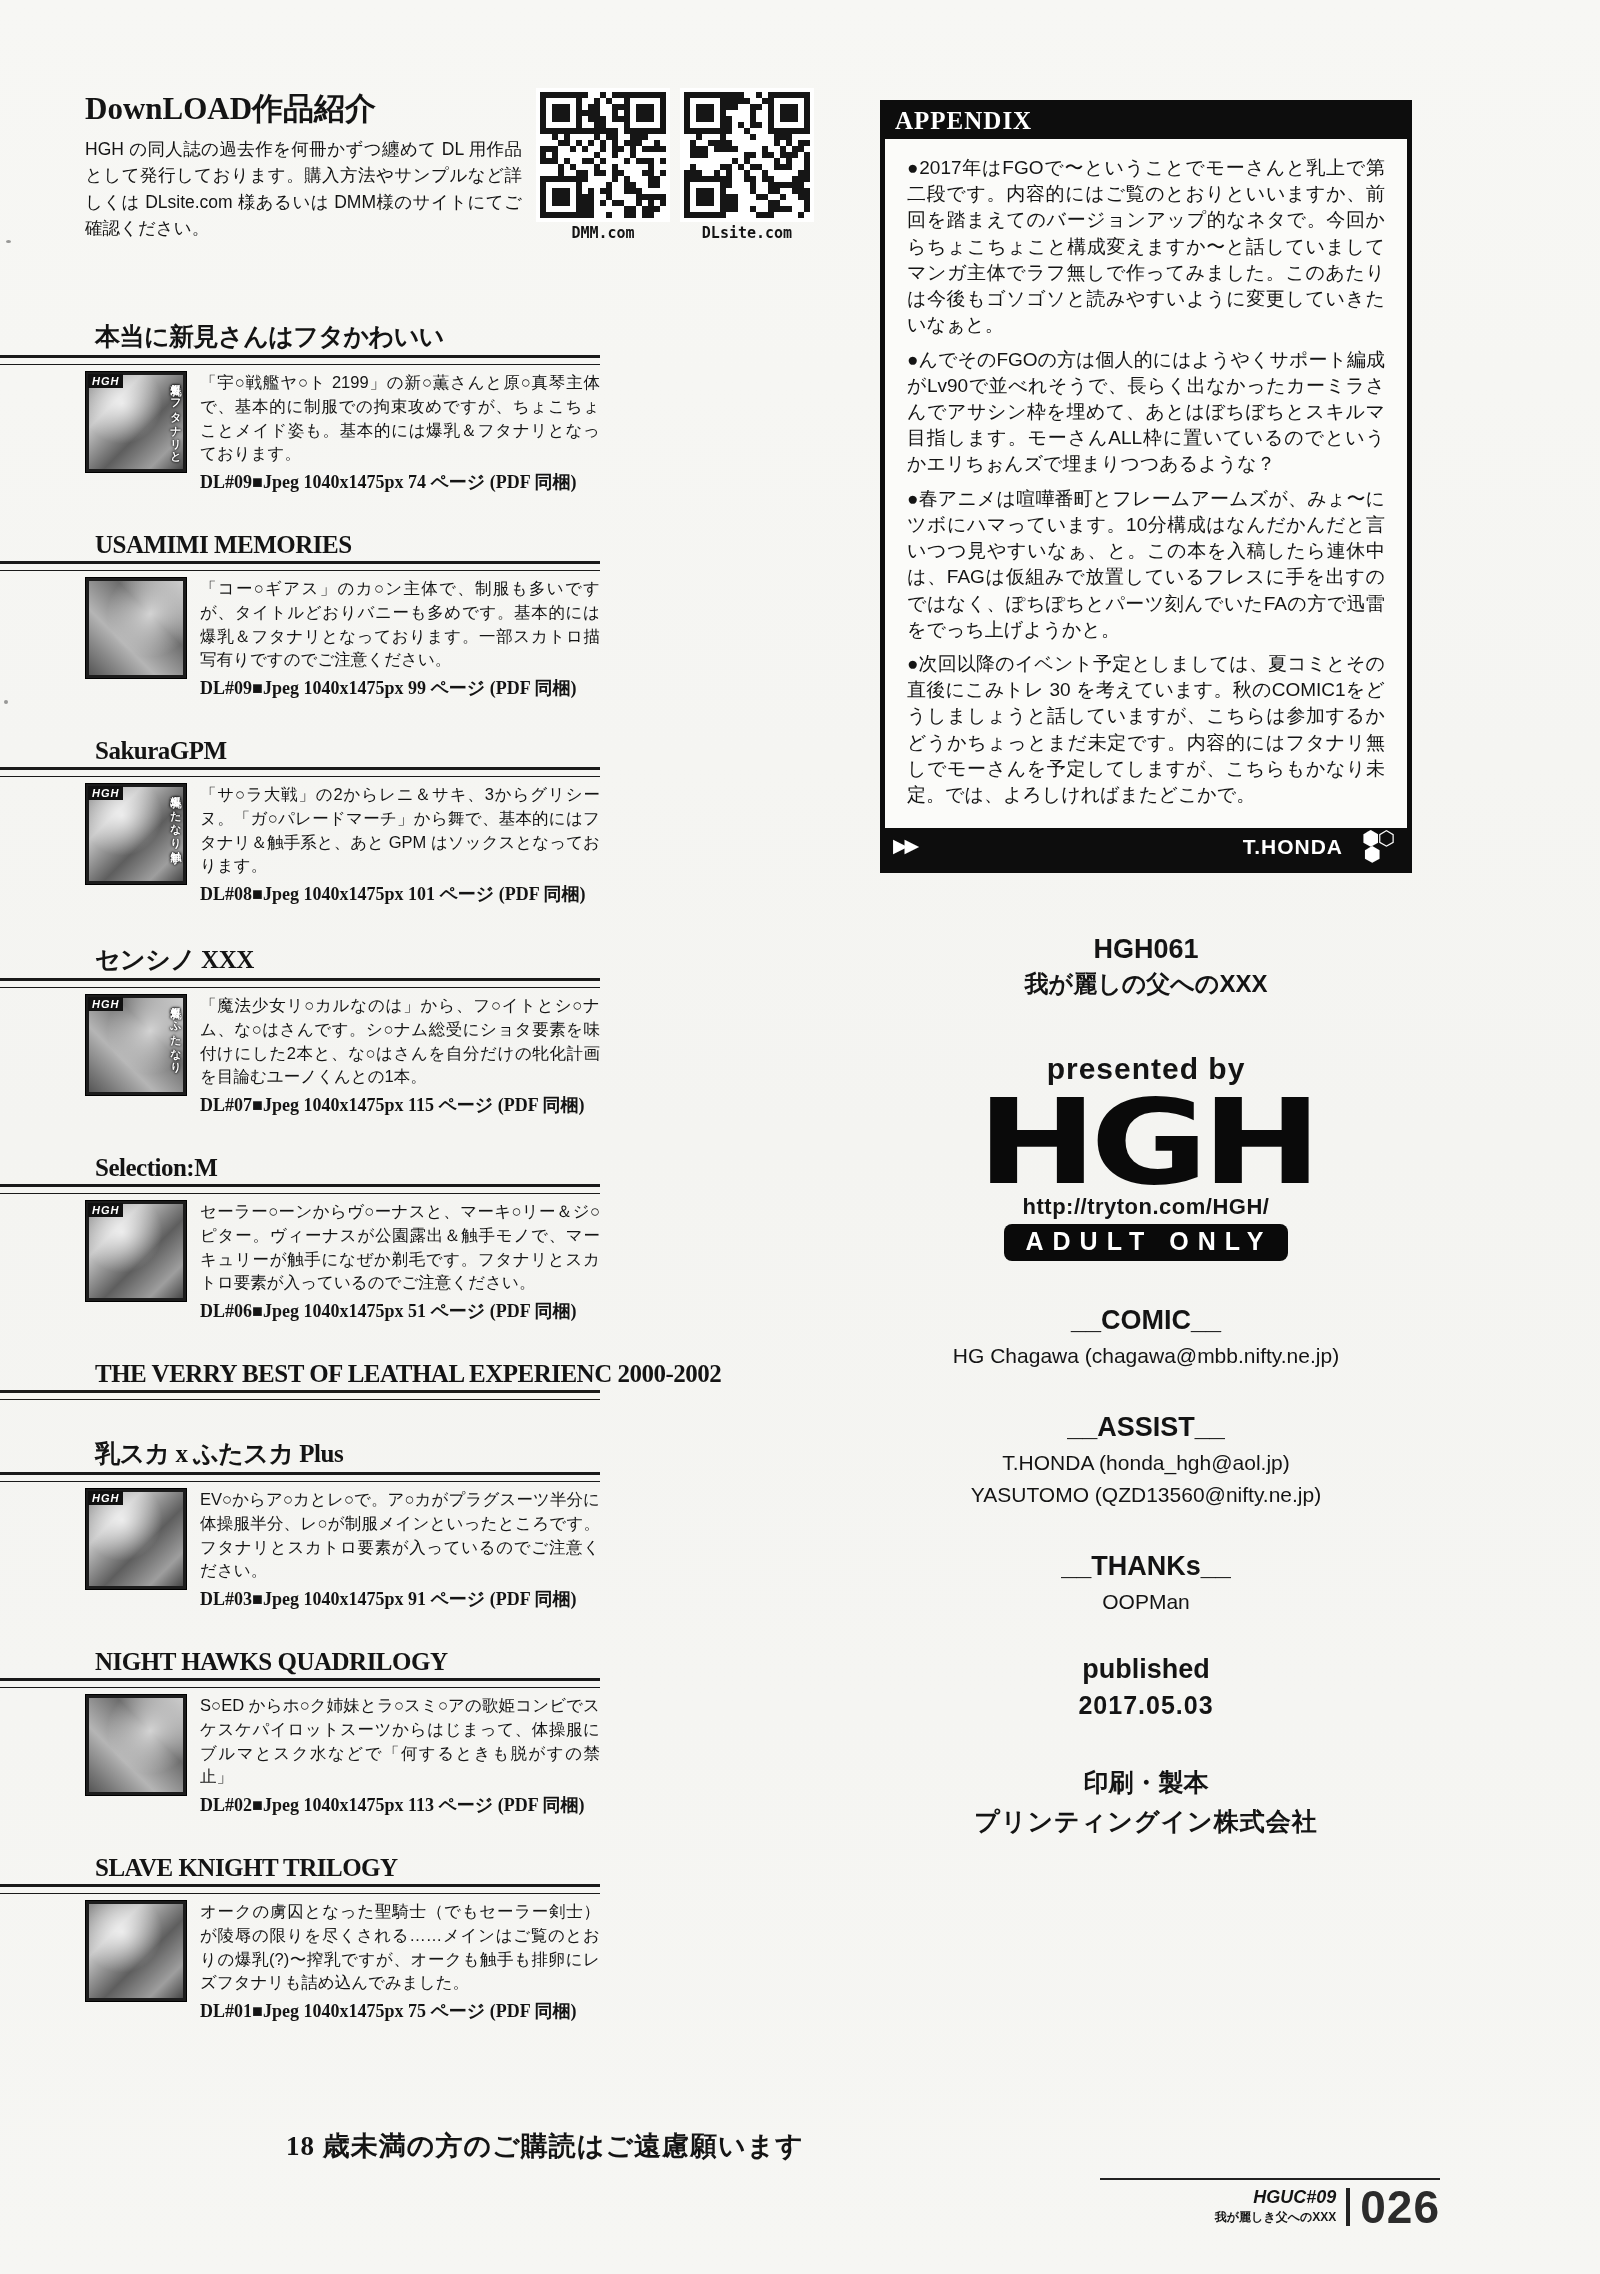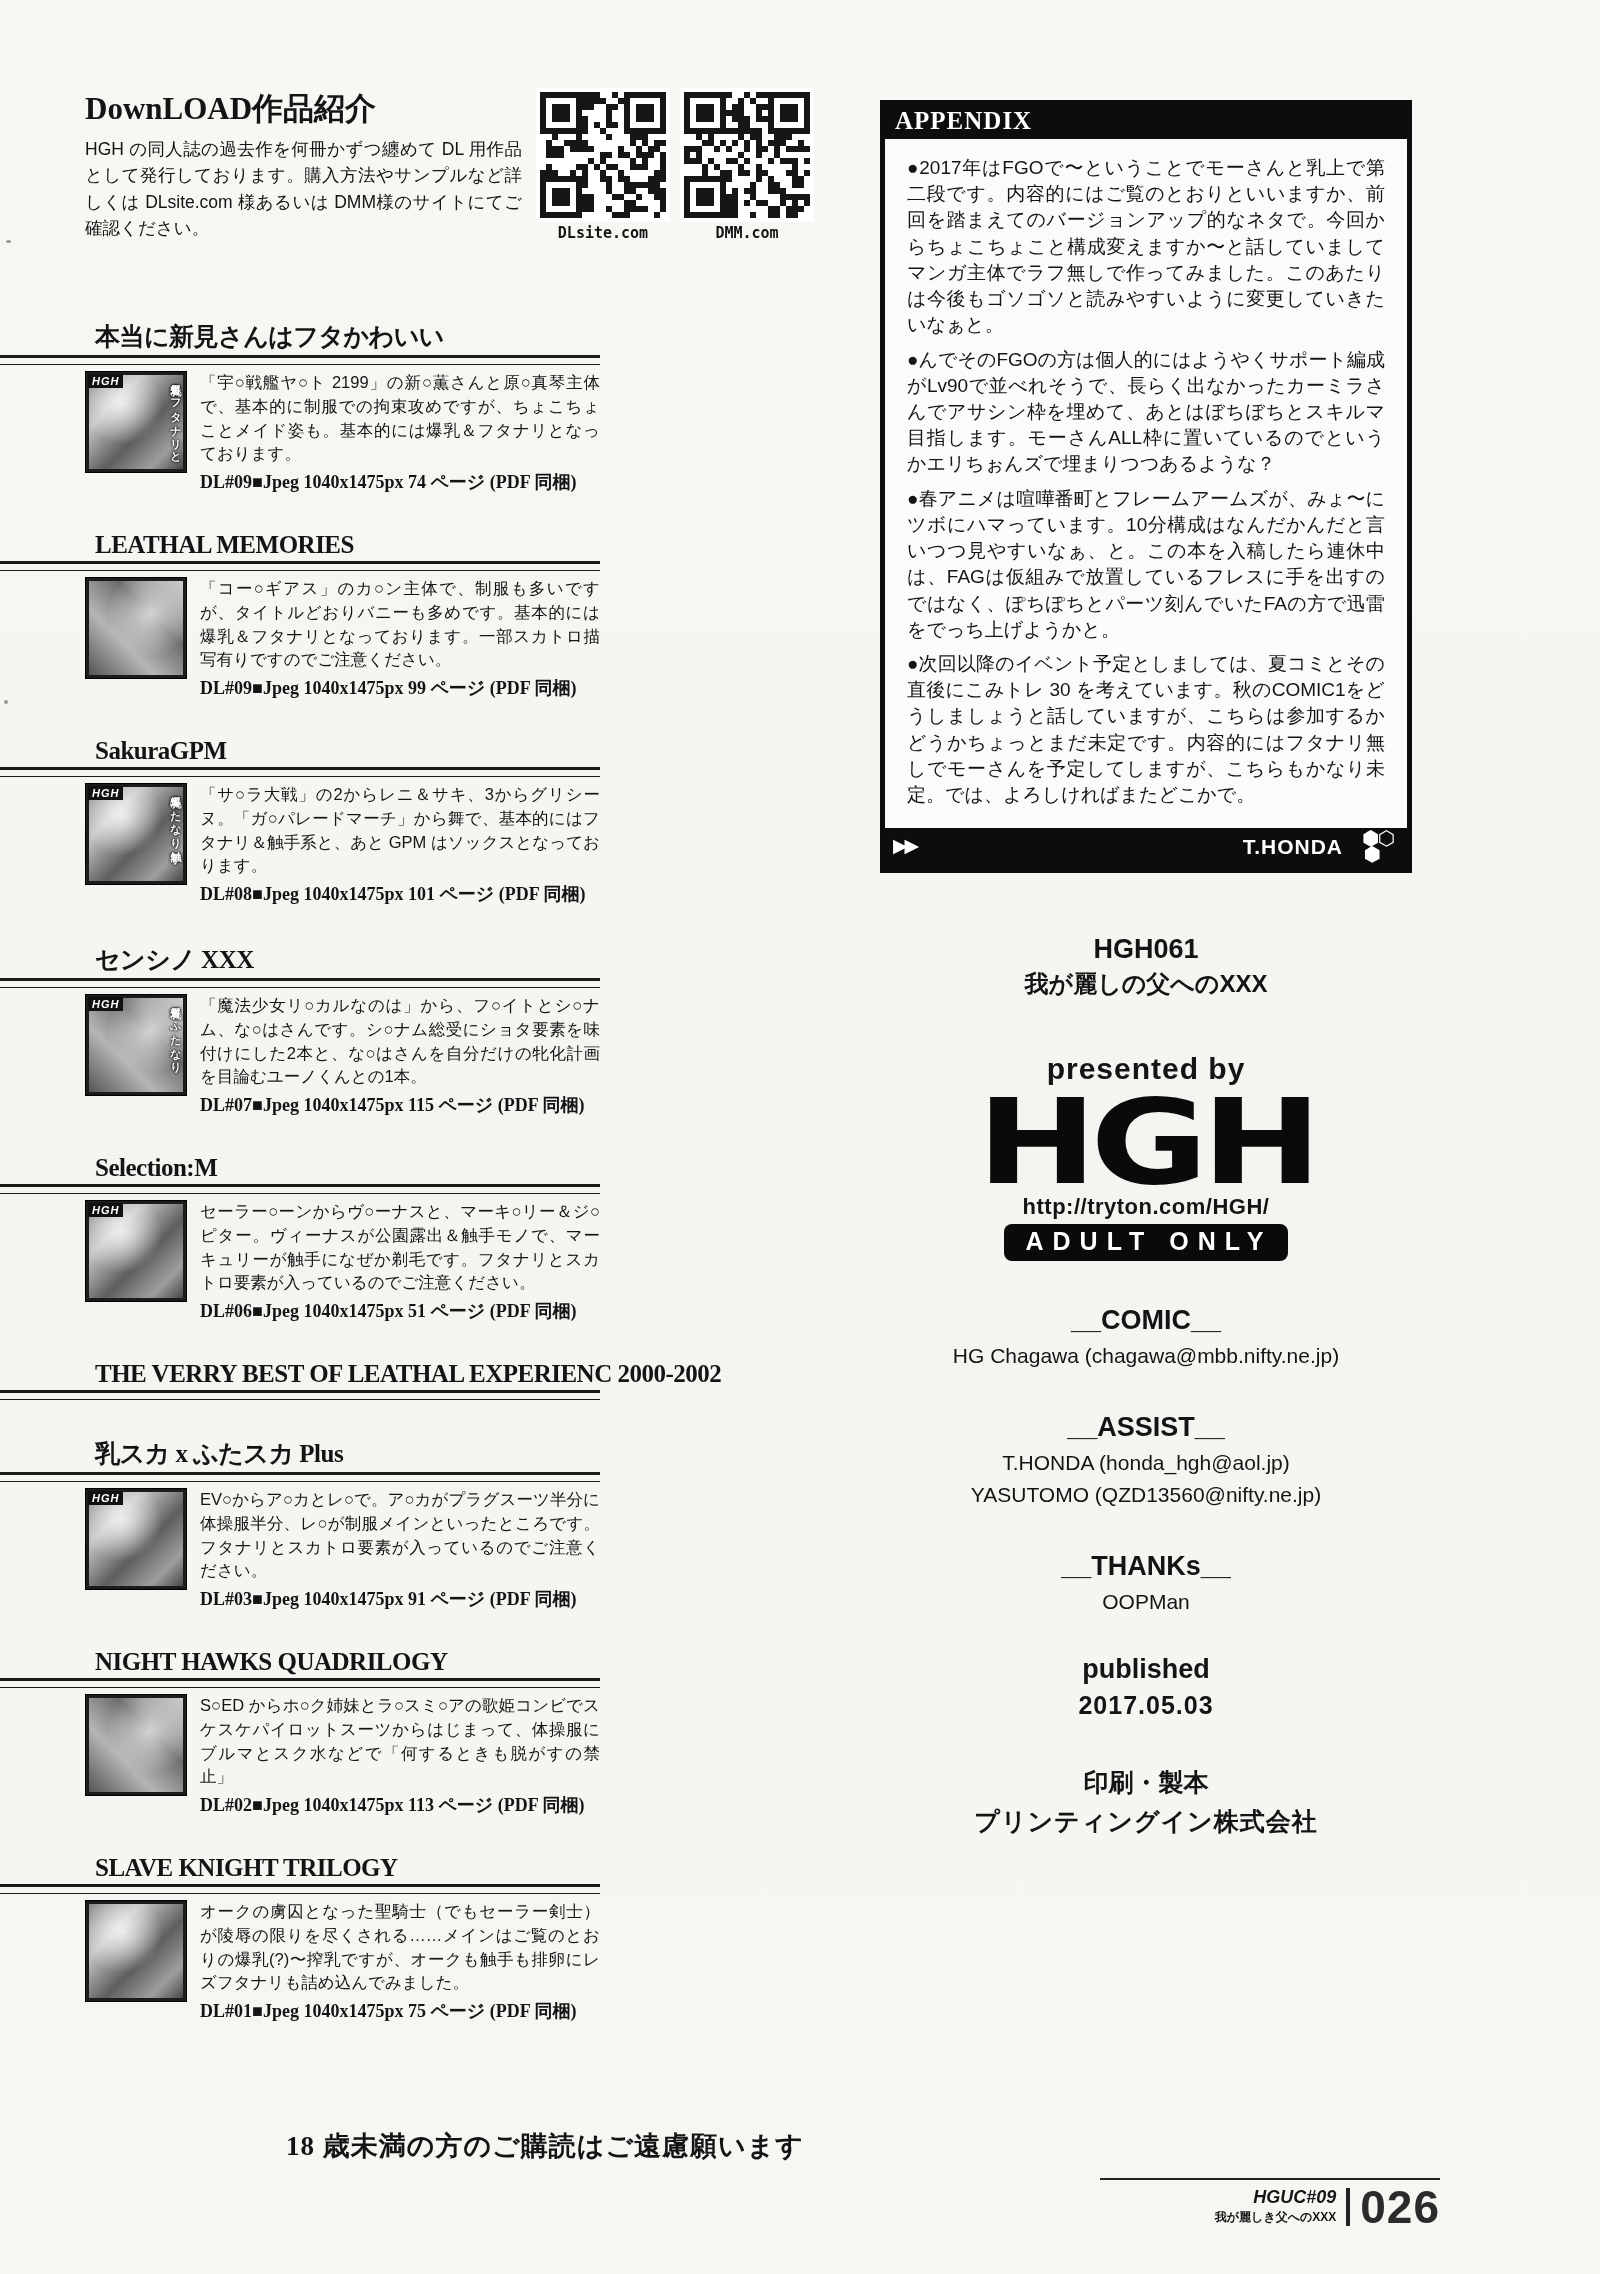--- a/index.html
+++ b/index.html
@@ -157,253 +157,20 @@
 <body>
 
 <div id="page">
 
   <div id="left-col">
 
     <div class="intro">
       <div class="intro-text">
         <h1 class="intro-title">DownLOAD作品紹介</h1>
         <p class="intro-body">HGH の同人誌の過去作を何冊かずつ纏めて DL 用作品として発行しております。購入方法やサンプルなど詳しくは DLsite.com 様あるいは DMM様のサイトにてご確認ください。</p>
-      </div>
-      <div class="qr-wrap">
-        <div class="qr" id="qr1">
-            <i style="grid-area: 1 / 1;"></i>
-            <i style="grid-area: 1 / 2;"></i>
-            <i style="grid-area: 1 / 3;"></i>
-            <i style="grid-area: 1 / 4;"></i>
-            <i style="grid-area: 1 / 5;"></i>
-            <i style="grid-area: 1 / 6;"></i>
-            <i style="grid-area: 1 / 7;"></i>
-            <i style="grid-area: 1 / 8;"></i>
-            <i style="grid-area: 1 / 9;"></i>
-            <i style="grid-area: 1 / 10;"></i>
-            <i style="grid-area: 1 / 13;"></i>
-            <i style="grid-area: 1 / 15;"></i>
-            <i style="grid-area: 1 / 16;"></i>
-            <i style="grid-area: 1 / 17;"></i>
-            <i style="grid-area: 1 / 18;"></i>
-            <i style="grid-area: 1 / 19;"></i>
-            <i style="grid-area: 1 / 20;"></i>
-            <i style="grid-area: 1 / 21;"></i>
-            <i style="grid-area: 2 / 1;"></i>
-            <i style="grid-area: 2 / 7;"></i>
-            <i style="grid-area: 2 / 8;"></i>
-            <i style="grid-area: 2 / 9;"></i>
-            <i style="grid-area: 2 / 10;"></i>
-            <i style="grid-area: 2 / 11;"></i>
-            <i style="grid-area: 2 / 14;"></i>
-            <i style="grid-area: 2 / 15;"></i>
-            <i style="grid-area: 2 / 21;"></i>
-            <i style="grid-area: 3 / 1;"></i>
-            <i style="grid-area: 3 / 3;"></i>
-            <i style="grid-area: 3 / 4;"></i>
-            <i style="grid-area: 3 / 5;"></i>
-            <i style="grid-area: 3 / 7;"></i>
-            <i style="grid-area: 3 / 8;"></i>
-            <i style="grid-area: 3 / 9;"></i>
-            <i style="grid-area: 3 / 12;"></i>
-            <i style="grid-area: 3 / 13;"></i>
-            <i style="grid-area: 3 / 15;"></i>
-            <i style="grid-area: 3 / 17;"></i>
-            <i style="grid-area: 3 / 18;"></i>
-            <i style="grid-area: 3 / 19;"></i>
-            <i style="grid-area: 3 / 21;"></i>
-            <i style="grid-area: 4 / 1;"></i>
-            <i style="grid-area: 4 / 3;"></i>
-            <i style="grid-area: 4 / 4;"></i>
-            <i style="grid-area: 4 / 5;"></i>
-            <i style="grid-area: 4 / 7;"></i>
-            <i style="grid-area: 4 / 12;"></i>
-            <i style="grid-area: 4 / 15;"></i>
-            <i style="grid-area: 4 / 17;"></i>
-            <i style="grid-area: 4 / 18;"></i>
-            <i style="grid-area: 4 / 19;"></i>
-            <i style="grid-area: 4 / 21;"></i>
-            <i style="grid-area: 5 / 1;"></i>
-            <i style="grid-area: 5 / 3;"></i>
-            <i style="grid-area: 5 / 4;"></i>
-            <i style="grid-area: 5 / 5;"></i>
-            <i style="grid-area: 5 / 7;"></i>
-            <i style="grid-area: 5 / 8;"></i>
-            <i style="grid-area: 5 / 12;"></i>
-            <i style="grid-area: 5 / 15;"></i>
-            <i style="grid-area: 5 / 17;"></i>
-            <i style="grid-area: 5 / 18;"></i>
-            <i style="grid-area: 5 / 19;"></i>
-            <i style="grid-area: 5 / 21;"></i>
-            <i style="grid-area: 6 / 1;"></i>
-            <i style="grid-area: 6 / 7;"></i>
-            <i style="grid-area: 6 / 8;"></i>
-            <i style="grid-area: 6 / 10;"></i>
-            <i style="grid-area: 6 / 12;"></i>
-            <i style="grid-area: 6 / 13;"></i>
-            <i style="grid-area: 6 / 15;"></i>
-            <i style="grid-area: 6 / 21;"></i>
-            <i style="grid-area: 7 / 1;"></i>
-            <i style="grid-area: 7 / 2;"></i>
-            <i style="grid-area: 7 / 3;"></i>
-            <i style="grid-area: 7 / 4;"></i>
-            <i style="grid-area: 7 / 5;"></i>
-            <i style="grid-area: 7 / 6;"></i>
-            <i style="grid-area: 7 / 7;"></i>
-            <i style="grid-area: 7 / 8;"></i>
-            <i style="grid-area: 7 / 11;"></i>
-            <i style="grid-area: 7 / 15;"></i>
-            <i style="grid-area: 7 / 16;"></i>
-            <i style="grid-area: 7 / 17;"></i>
-            <i style="grid-area: 7 / 18;"></i>
-            <i style="grid-area: 7 / 19;"></i>
-            <i style="grid-area: 7 / 20;"></i>
-            <i style="grid-area: 7 / 21;"></i>
-            <i style="grid-area: 8 / 3;"></i>
-            <i style="grid-area: 8 / 7;"></i>
-            <i style="grid-area: 8 / 12;"></i>
-            <i style="grid-area: 8 / 16;"></i>
-            <i style="grid-area: 8 / 17;"></i>
-            <i style="grid-area: 8 / 18;"></i>
-            <i style="grid-area: 9 / 2;"></i>
-            <i style="grid-area: 9 / 5;"></i>
-            <i style="grid-area: 9 / 6;"></i>
-            <i style="grid-area: 9 / 7;"></i>
-            <i style="grid-area: 9 / 8;"></i>
-            <i style="grid-area: 9 / 16;"></i>
-            <i style="grid-area: 9 / 18;"></i>
-            <i style="grid-area: 9 / 20;"></i>
-            <i style="grid-area: 9 / 21;"></i>
-            <i style="grid-area: 10 / 2;"></i>
-            <i style="grid-area: 10 / 3;"></i>
-            <i style="grid-area: 10 / 4;"></i>
-            <i style="grid-area: 10 / 6;"></i>
-            <i style="grid-area: 10 / 7;"></i>
-            <i style="grid-area: 10 / 8;"></i>
-            <i style="grid-area: 10 / 9;"></i>
-            <i style="grid-area: 10 / 14;"></i>
-            <i style="grid-area: 10 / 17;"></i>
-            <i style="grid-area: 10 / 19;"></i>
-            <i style="grid-area: 10 / 20;"></i>
-            <i style="grid-area: 11 / 2;"></i>
-            <i style="grid-area: 11 / 3;"></i>
-            <i style="grid-area: 11 / 4;"></i>
-            <i style="grid-area: 11 / 11;"></i>
-            <i style="grid-area: 11 / 12;"></i>
-            <i style="grid-area: 11 / 14;"></i>
-            <i style="grid-area: 11 / 15;"></i>
-            <i style="grid-area: 11 / 17;"></i>
-            <i style="grid-area: 11 / 18;"></i>
-            <i style="grid-area: 11 / 19;"></i>
-            <i style="grid-area: 11 / 21;"></i>
-            <i style="grid-area: 12 / 9;"></i>
-            <i style="grid-area: 12 / 11;"></i>
-            <i style="grid-area: 12 / 16;"></i>
-            <i style="grid-area: 12 / 18;"></i>
-            <i style="grid-area: 12 / 21;"></i>
-            <i style="grid-area: 13 / 2;"></i>
-            <i style="grid-area: 13 / 7;"></i>
-            <i style="grid-area: 13 / 8;"></i>
-            <i style="grid-area: 13 / 10;"></i>
-            <i style="grid-area: 13 / 12;"></i>
-            <i style="grid-area: 13 / 13;"></i>
-            <i style="grid-area: 13 / 16;"></i>
-            <i style="grid-area: 13 / 17;"></i>
-            <i style="grid-area: 13 / 18;"></i>
-            <i style="grid-area: 13 / 21;"></i>
-            <i style="grid-area: 14 / 1;"></i>
-            <i style="grid-area: 14 / 2;"></i>
-            <i style="grid-area: 14 / 3;"></i>
-            <i style="grid-area: 14 / 6;"></i>
-            <i style="grid-area: 14 / 8;"></i>
-            <i style="grid-area: 14 / 11;"></i>
-            <i style="grid-area: 14 / 14;"></i>
-            <i style="grid-area: 14 / 20;"></i>
-            <i style="grid-area: 14 / 21;"></i>
-            <i style="grid-area: 15 / 1;"></i>
-            <i style="grid-area: 15 / 2;"></i>
-            <i style="grid-area: 15 / 3;"></i>
-            <i style="grid-area: 15 / 4;"></i>
-            <i style="grid-area: 15 / 5;"></i>
-            <i style="grid-area: 15 / 6;"></i>
-            <i style="grid-area: 15 / 7;"></i>
-            <i style="grid-area: 15 / 8;"></i>
-            <i style="grid-area: 15 / 11;"></i>
-            <i style="grid-area: 15 / 12;"></i>
-            <i style="grid-area: 15 / 14;"></i>
-            <i style="grid-area: 15 / 15;"></i>
-            <i style="grid-area: 15 / 19;"></i>
-            <i style="grid-area: 15 / 20;"></i>
-            <i style="grid-area: 15 / 21;"></i>
-            <i style="grid-area: 16 / 1;"></i>
-            <i style="grid-area: 16 / 7;"></i>
-            <i style="grid-area: 16 / 8;"></i>
-            <i style="grid-area: 16 / 12;"></i>
-            <i style="grid-area: 16 / 15;"></i>
-            <i style="grid-area: 16 / 16;"></i>
-            <i style="grid-area: 16 / 17;"></i>
-            <i style="grid-area: 16 / 18;"></i>
-            <i style="grid-area: 16 / 19;"></i>
-            <i style="grid-area: 16 / 20;"></i>
-            <i style="grid-area: 17 / 1;"></i>
-            <i style="grid-area: 17 / 3;"></i>
-            <i style="grid-area: 17 / 4;"></i>
-            <i style="grid-area: 17 / 5;"></i>
-            <i style="grid-area: 17 / 7;"></i>
-            <i style="grid-area: 17 / 12;"></i>
-            <i style="grid-area: 17 / 15;"></i>
-            <i style="grid-area: 17 / 16;"></i>
-            <i style="grid-area: 17 / 19;"></i>
-            <i style="grid-area: 17 / 20;"></i>
-            <i style="grid-area: 17 / 21;"></i>
-            <i style="grid-area: 18 / 1;"></i>
-            <i style="grid-area: 18 / 3;"></i>
-            <i style="grid-area: 18 / 4;"></i>
-            <i style="grid-area: 18 / 5;"></i>
-            <i style="grid-area: 18 / 7;"></i>
-            <i style="grid-area: 18 / 8;"></i>
-            <i style="grid-area: 18 / 9;"></i>
-            <i style="grid-area: 18 / 13;"></i>
-            <i style="grid-area: 18 / 14;"></i>
-            <i style="grid-area: 18 / 17;"></i>
-            <i style="grid-area: 18 / 20;"></i>
-            <i style="grid-area: 18 / 21;"></i>
-            <i style="grid-area: 19 / 1;"></i>
-            <i style="grid-area: 19 / 3;"></i>
-            <i style="grid-area: 19 / 4;"></i>
-            <i style="grid-area: 19 / 5;"></i>
-            <i style="grid-area: 19 / 7;"></i>
-            <i style="grid-area: 19 / 8;"></i>
-            <i style="grid-area: 19 / 9;"></i>
-            <i style="grid-area: 19 / 15;"></i>
-            <i style="grid-area: 19 / 16;"></i>
-            <i style="grid-area: 19 / 21;"></i>
-            <i style="grid-area: 20 / 1;"></i>
-            <i style="grid-area: 20 / 7;"></i>
-            <i style="grid-area: 20 / 8;"></i>
-            <i style="grid-area: 20 / 9;"></i>
-            <i style="grid-area: 20 / 12;"></i>
-            <i style="grid-area: 20 / 15;"></i>
-            <i style="grid-area: 20 / 16;"></i>
-            <i style="grid-area: 20 / 17;"></i>
-            <i style="grid-area: 20 / 18;"></i>
-            <i style="grid-area: 20 / 21;"></i>
-            <i style="grid-area: 21 / 1;"></i>
-            <i style="grid-area: 21 / 2;"></i>
-            <i style="grid-area: 21 / 3;"></i>
-            <i style="grid-area: 21 / 4;"></i>
-            <i style="grid-area: 21 / 5;"></i>
-            <i style="grid-area: 21 / 6;"></i>
-            <i style="grid-area: 21 / 7;"></i>
-            <i style="grid-area: 21 / 13;"></i>
-            <i style="grid-area: 21 / 14;"></i>
-            <i style="grid-area: 21 / 15;"></i>
-            <i style="grid-area: 21 / 20;"></i>
-          </div>
-        <div class="qr-label">DLsite.com</div>
       </div>
       <div class="qr-wrap">
         <div class="qr" id="qr2">
             <i style="grid-area: 1 / 1;"></i>
             <i style="grid-area: 1 / 2;"></i>
             <i style="grid-area: 1 / 3;"></i>
             <i style="grid-area: 1 / 4;"></i>
             <i style="grid-area: 1 / 5;"></i>
             <i style="grid-area: 1 / 6;"></i>
             <i style="grid-area: 1 / 7;"></i>
@@ -631,41 +398,274 @@
             <i style="grid-area: 21 / 8;"></i>
             <i style="grid-area: 21 / 9;"></i>
             <i style="grid-area: 21 / 12;"></i>
             <i style="grid-area: 21 / 15;"></i>
             <i style="grid-area: 21 / 16;"></i>
             <i style="grid-area: 21 / 18;"></i>
             <i style="grid-area: 21 / 19;"></i>
           </div>
         <div class="qr-label">DMM.com</div>
       </div>
+      <div class="qr-wrap">
+        <div class="qr" id="qr1">
+            <i style="grid-area: 1 / 1;"></i>
+            <i style="grid-area: 1 / 2;"></i>
+            <i style="grid-area: 1 / 3;"></i>
+            <i style="grid-area: 1 / 4;"></i>
+            <i style="grid-area: 1 / 5;"></i>
+            <i style="grid-area: 1 / 6;"></i>
+            <i style="grid-area: 1 / 7;"></i>
+            <i style="grid-area: 1 / 8;"></i>
+            <i style="grid-area: 1 / 9;"></i>
+            <i style="grid-area: 1 / 10;"></i>
+            <i style="grid-area: 1 / 13;"></i>
+            <i style="grid-area: 1 / 15;"></i>
+            <i style="grid-area: 1 / 16;"></i>
+            <i style="grid-area: 1 / 17;"></i>
+            <i style="grid-area: 1 / 18;"></i>
+            <i style="grid-area: 1 / 19;"></i>
+            <i style="grid-area: 1 / 20;"></i>
+            <i style="grid-area: 1 / 21;"></i>
+            <i style="grid-area: 2 / 1;"></i>
+            <i style="grid-area: 2 / 7;"></i>
+            <i style="grid-area: 2 / 8;"></i>
+            <i style="grid-area: 2 / 9;"></i>
+            <i style="grid-area: 2 / 10;"></i>
+            <i style="grid-area: 2 / 11;"></i>
+            <i style="grid-area: 2 / 14;"></i>
+            <i style="grid-area: 2 / 15;"></i>
+            <i style="grid-area: 2 / 21;"></i>
+            <i style="grid-area: 3 / 1;"></i>
+            <i style="grid-area: 3 / 3;"></i>
+            <i style="grid-area: 3 / 4;"></i>
+            <i style="grid-area: 3 / 5;"></i>
+            <i style="grid-area: 3 / 7;"></i>
+            <i style="grid-area: 3 / 8;"></i>
+            <i style="grid-area: 3 / 9;"></i>
+            <i style="grid-area: 3 / 12;"></i>
+            <i style="grid-area: 3 / 13;"></i>
+            <i style="grid-area: 3 / 15;"></i>
+            <i style="grid-area: 3 / 17;"></i>
+            <i style="grid-area: 3 / 18;"></i>
+            <i style="grid-area: 3 / 19;"></i>
+            <i style="grid-area: 3 / 21;"></i>
+            <i style="grid-area: 4 / 1;"></i>
+            <i style="grid-area: 4 / 3;"></i>
+            <i style="grid-area: 4 / 4;"></i>
+            <i style="grid-area: 4 / 5;"></i>
+            <i style="grid-area: 4 / 7;"></i>
+            <i style="grid-area: 4 / 12;"></i>
+            <i style="grid-area: 4 / 15;"></i>
+            <i style="grid-area: 4 / 17;"></i>
+            <i style="grid-area: 4 / 18;"></i>
+            <i style="grid-area: 4 / 19;"></i>
+            <i style="grid-area: 4 / 21;"></i>
+            <i style="grid-area: 5 / 1;"></i>
+            <i style="grid-area: 5 / 3;"></i>
+            <i style="grid-area: 5 / 4;"></i>
+            <i style="grid-area: 5 / 5;"></i>
+            <i style="grid-area: 5 / 7;"></i>
+            <i style="grid-area: 5 / 8;"></i>
+            <i style="grid-area: 5 / 12;"></i>
+            <i style="grid-area: 5 / 15;"></i>
+            <i style="grid-area: 5 / 17;"></i>
+            <i style="grid-area: 5 / 18;"></i>
+            <i style="grid-area: 5 / 19;"></i>
+            <i style="grid-area: 5 / 21;"></i>
+            <i style="grid-area: 6 / 1;"></i>
+            <i style="grid-area: 6 / 7;"></i>
+            <i style="grid-area: 6 / 8;"></i>
+            <i style="grid-area: 6 / 10;"></i>
+            <i style="grid-area: 6 / 12;"></i>
+            <i style="grid-area: 6 / 13;"></i>
+            <i style="grid-area: 6 / 15;"></i>
+            <i style="grid-area: 6 / 21;"></i>
+            <i style="grid-area: 7 / 1;"></i>
+            <i style="grid-area: 7 / 2;"></i>
+            <i style="grid-area: 7 / 3;"></i>
+            <i style="grid-area: 7 / 4;"></i>
+            <i style="grid-area: 7 / 5;"></i>
+            <i style="grid-area: 7 / 6;"></i>
+            <i style="grid-area: 7 / 7;"></i>
+            <i style="grid-area: 7 / 8;"></i>
+            <i style="grid-area: 7 / 11;"></i>
+            <i style="grid-area: 7 / 15;"></i>
+            <i style="grid-area: 7 / 16;"></i>
+            <i style="grid-area: 7 / 17;"></i>
+            <i style="grid-area: 7 / 18;"></i>
+            <i style="grid-area: 7 / 19;"></i>
+            <i style="grid-area: 7 / 20;"></i>
+            <i style="grid-area: 7 / 21;"></i>
+            <i style="grid-area: 8 / 3;"></i>
+            <i style="grid-area: 8 / 7;"></i>
+            <i style="grid-area: 8 / 12;"></i>
+            <i style="grid-area: 8 / 16;"></i>
+            <i style="grid-area: 8 / 17;"></i>
+            <i style="grid-area: 8 / 18;"></i>
+            <i style="grid-area: 9 / 2;"></i>
+            <i style="grid-area: 9 / 5;"></i>
+            <i style="grid-area: 9 / 6;"></i>
+            <i style="grid-area: 9 / 7;"></i>
+            <i style="grid-area: 9 / 8;"></i>
+            <i style="grid-area: 9 / 16;"></i>
+            <i style="grid-area: 9 / 18;"></i>
+            <i style="grid-area: 9 / 20;"></i>
+            <i style="grid-area: 9 / 21;"></i>
+            <i style="grid-area: 10 / 2;"></i>
+            <i style="grid-area: 10 / 3;"></i>
+            <i style="grid-area: 10 / 4;"></i>
+            <i style="grid-area: 10 / 6;"></i>
+            <i style="grid-area: 10 / 7;"></i>
+            <i style="grid-area: 10 / 8;"></i>
+            <i style="grid-area: 10 / 9;"></i>
+            <i style="grid-area: 10 / 14;"></i>
+            <i style="grid-area: 10 / 17;"></i>
+            <i style="grid-area: 10 / 19;"></i>
+            <i style="grid-area: 10 / 20;"></i>
+            <i style="grid-area: 11 / 2;"></i>
+            <i style="grid-area: 11 / 3;"></i>
+            <i style="grid-area: 11 / 4;"></i>
+            <i style="grid-area: 11 / 11;"></i>
+            <i style="grid-area: 11 / 12;"></i>
+            <i style="grid-area: 11 / 14;"></i>
+            <i style="grid-area: 11 / 15;"></i>
+            <i style="grid-area: 11 / 17;"></i>
+            <i style="grid-area: 11 / 18;"></i>
+            <i style="grid-area: 11 / 19;"></i>
+            <i style="grid-area: 11 / 21;"></i>
+            <i style="grid-area: 12 / 9;"></i>
+            <i style="grid-area: 12 / 11;"></i>
+            <i style="grid-area: 12 / 16;"></i>
+            <i style="grid-area: 12 / 18;"></i>
+            <i style="grid-area: 12 / 21;"></i>
+            <i style="grid-area: 13 / 2;"></i>
+            <i style="grid-area: 13 / 7;"></i>
+            <i style="grid-area: 13 / 8;"></i>
+            <i style="grid-area: 13 / 10;"></i>
+            <i style="grid-area: 13 / 12;"></i>
+            <i style="grid-area: 13 / 13;"></i>
+            <i style="grid-area: 13 / 16;"></i>
+            <i style="grid-area: 13 / 17;"></i>
+            <i style="grid-area: 13 / 18;"></i>
+            <i style="grid-area: 13 / 21;"></i>
+            <i style="grid-area: 14 / 1;"></i>
+            <i style="grid-area: 14 / 2;"></i>
+            <i style="grid-area: 14 / 3;"></i>
+            <i style="grid-area: 14 / 6;"></i>
+            <i style="grid-area: 14 / 8;"></i>
+            <i style="grid-area: 14 / 11;"></i>
+            <i style="grid-area: 14 / 14;"></i>
+            <i style="grid-area: 14 / 20;"></i>
+            <i style="grid-area: 14 / 21;"></i>
+            <i style="grid-area: 15 / 1;"></i>
+            <i style="grid-area: 15 / 2;"></i>
+            <i style="grid-area: 15 / 3;"></i>
+            <i style="grid-area: 15 / 4;"></i>
+            <i style="grid-area: 15 / 5;"></i>
+            <i style="grid-area: 15 / 6;"></i>
+            <i style="grid-area: 15 / 7;"></i>
+            <i style="grid-area: 15 / 8;"></i>
+            <i style="grid-area: 15 / 11;"></i>
+            <i style="grid-area: 15 / 12;"></i>
+            <i style="grid-area: 15 / 14;"></i>
+            <i style="grid-area: 15 / 15;"></i>
+            <i style="grid-area: 15 / 19;"></i>
+            <i style="grid-area: 15 / 20;"></i>
+            <i style="grid-area: 15 / 21;"></i>
+            <i style="grid-area: 16 / 1;"></i>
+            <i style="grid-area: 16 / 7;"></i>
+            <i style="grid-area: 16 / 8;"></i>
+            <i style="grid-area: 16 / 12;"></i>
+            <i style="grid-area: 16 / 15;"></i>
+            <i style="grid-area: 16 / 16;"></i>
+            <i style="grid-area: 16 / 17;"></i>
+            <i style="grid-area: 16 / 18;"></i>
+            <i style="grid-area: 16 / 19;"></i>
+            <i style="grid-area: 16 / 20;"></i>
+            <i style="grid-area: 17 / 1;"></i>
+            <i style="grid-area: 17 / 3;"></i>
+            <i style="grid-area: 17 / 4;"></i>
+            <i style="grid-area: 17 / 5;"></i>
+            <i style="grid-area: 17 / 7;"></i>
+            <i style="grid-area: 17 / 12;"></i>
+            <i style="grid-area: 17 / 15;"></i>
+            <i style="grid-area: 17 / 16;"></i>
+            <i style="grid-area: 17 / 19;"></i>
+            <i style="grid-area: 17 / 20;"></i>
+            <i style="grid-area: 17 / 21;"></i>
+            <i style="grid-area: 18 / 1;"></i>
+            <i style="grid-area: 18 / 3;"></i>
+            <i style="grid-area: 18 / 4;"></i>
+            <i style="grid-area: 18 / 5;"></i>
+            <i style="grid-area: 18 / 7;"></i>
+            <i style="grid-area: 18 / 8;"></i>
+            <i style="grid-area: 18 / 9;"></i>
+            <i style="grid-area: 18 / 13;"></i>
+            <i style="grid-area: 18 / 14;"></i>
+            <i style="grid-area: 18 / 17;"></i>
+            <i style="grid-area: 18 / 20;"></i>
+            <i style="grid-area: 18 / 21;"></i>
+            <i style="grid-area: 19 / 1;"></i>
+            <i style="grid-area: 19 / 3;"></i>
+            <i style="grid-area: 19 / 4;"></i>
+            <i style="grid-area: 19 / 5;"></i>
+            <i style="grid-area: 19 / 7;"></i>
+            <i style="grid-area: 19 / 8;"></i>
+            <i style="grid-area: 19 / 9;"></i>
+            <i style="grid-area: 19 / 15;"></i>
+            <i style="grid-area: 19 / 16;"></i>
+            <i style="grid-area: 19 / 21;"></i>
+            <i style="grid-area: 20 / 1;"></i>
+            <i style="grid-area: 20 / 7;"></i>
+            <i style="grid-area: 20 / 8;"></i>
+            <i style="grid-area: 20 / 9;"></i>
+            <i style="grid-area: 20 / 12;"></i>
+            <i style="grid-area: 20 / 15;"></i>
+            <i style="grid-area: 20 / 16;"></i>
+            <i style="grid-area: 20 / 17;"></i>
+            <i style="grid-area: 20 / 18;"></i>
+            <i style="grid-area: 20 / 21;"></i>
+            <i style="grid-area: 21 / 1;"></i>
+            <i style="grid-area: 21 / 2;"></i>
+            <i style="grid-area: 21 / 3;"></i>
+            <i style="grid-area: 21 / 4;"></i>
+            <i style="grid-area: 21 / 5;"></i>
+            <i style="grid-area: 21 / 6;"></i>
+            <i style="grid-area: 21 / 7;"></i>
+            <i style="grid-area: 21 / 13;"></i>
+            <i style="grid-area: 21 / 14;"></i>
+            <i style="grid-area: 21 / 15;"></i>
+            <i style="grid-area: 21 / 20;"></i>
+          </div>
+        <div class="qr-label">DLsite.com</div>
+      </div>
     </div>
 
     <div id="works">
     <section class="work">
       <h2 class="work-title">本当に新見さんはフタかわいい</h2>
       <div class="work-rule"></div>
       <div class="work-row">
         <div class="thumb">
           <div class="thumb-art"></div>
           <span class="thumb-badge">HGH</span>
           <span class="thumb-label">爆乳とフタナリと</span>
         </div>
         <div class="work-text">
           <p class="work-desc">「宇○戦艦ヤ○ト 2199」の新○薫さんと原○真琴主体で、基本的に制服での拘束攻めですが、ちょこちょことメイド姿も。基本的には爆乳＆フタナリとなっております。</p>
           <p class="work-spec">DL#09■Jpeg 1040x1475px 74 ページ (PDF 同梱)</p>
         </div>
       </div>
     </section>
 
     <section class="work">
-      <h2 class="work-title">LEATHAL MEMORIES</h2>
+      <h2 class="work-title">USAMIMI MEMORIES</h2>
       <div class="work-rule"></div>
       <div class="work-row">
         <div class="thumb">
           <div class="thumb-art"></div>
 
         </div>
         <div class="work-text">
           <p class="work-desc">「コー○ギアス」のカ○ン主体で、制服も多いですが、タイトルどおりバニーも多めです。基本的には爆乳＆フタナリとなっております。一部スカトロ描写有りですのでご注意ください。</p>
           <p class="work-spec">DL#09■Jpeg 1040x1475px 99 ページ (PDF 同梱)</p>
         </div>

